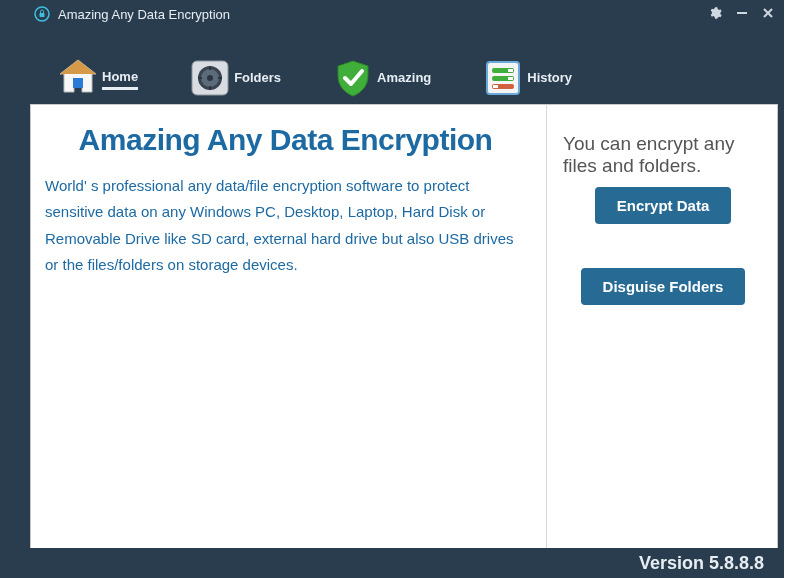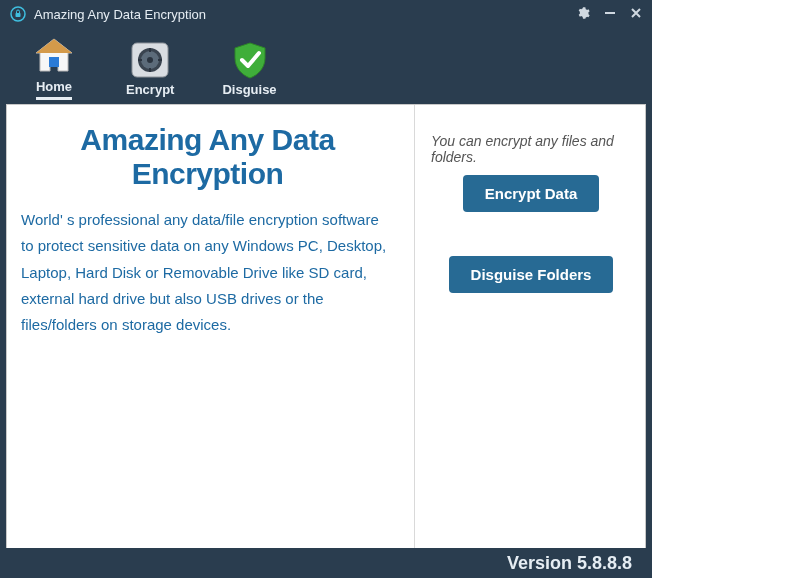--- a/index.html
+++ b/index.html
@@ -4,25 +4,26 @@
 <style>
   * { box-sizing: border-box; margin: 0; padding: 0; }
   body {
     font-family: "Segoe UI", Tahoma, Arial, sans-serif;
     background: #fff;
     width: 808px;
     height: 578px;
     overflow: hidden;
   }
   .window {
-    width: 652px;
+    width: 784px;
     height: 578px;
     background: #2a3d4f;
     display: flex;
     flex-direction: column;
+    padding-left: 24px;
   }
   
   .titlebar {
     height: 28px;
     background: #2a3d4f;
     display: flex;
     align-items: center;
     padding: 0 10px;
     color: #e6edf3;
     font-size: 13px;
@@ -38,21 +39,21 @@
   
   .toolbar {
     height: 76px;
     background: #2a3d4f;
     display: flex;
     align-items: flex-end;
     padding: 0 30px 4px 30px;
     gap: 48px;
   }
   .tool-item {
-    display:flex; flex-direction:column; align-items:center;
+    display:flex; flex-direction:row; align-items:center;
     cursor:pointer;
     color:#e6edf3;
   }
   .tool-item .tool-icon {
     width:48px; height:40px;
     display:flex; align-items:center; justify-content:center;
     margin-bottom:2px;
   }
   .tool-item .tool-label {
     font-size:13px;
@@ -95,22 +96,21 @@
   .side-panel {
     width: 230px;
     padding: 28px 14px 10px 16px;
     display:flex;
     flex-direction:column;
     align-items:flex-start;
     gap:10px;
   }
   .side-panel .hint {
     color:#555;
-    font-size:14px;
-    font-style:italic;
+    font-size:19px;
   }
   .action-btn {
     align-self:center;
     background:#276a94;
     color:#fff;
     border:none;
     font-size:15px;
     font-weight:600;
     padding:10px 22px;
     border-radius:4px;
@@ -184,30 +184,44 @@
           <circle cx="21" cy="20" r="9" fill="#5c6b7a"></circle>
           <circle cx="21" cy="20" r="3" fill="#2b3440"></circle>
           <g stroke="#2b3440" stroke-width="2">
             <line x1="21" y1="8" x2="21" y2="12"></line>
             <line x1="21" y1="28" x2="21" y2="32"></line>
             <line x1="9" y1="20" x2="13" y2="20"></line>
             <line x1="29" y1="20" x2="33" y2="20"></line>
           </g>
         </svg>
       </span>
-      <span class="tool-label">Encrypt</span>
+      <span class="tool-label">Folders</span>
     </div>
     <div class="tool-item">
       <span class="tool-icon">
         <svg width="40" height="40" viewBox="0 0 40 40">
           <path d="M20 3 L35 8 V18 C35 28 28 35 20 38 C12 35 5 28 5 18 V8 Z" fill="#3fae3a" stroke="#2d8528" stroke-width="1"></path>
           <path d="M12 20 L18 26 L29 13" fill="none" stroke="#ffffff" stroke-width="4" stroke-linecap="round" stroke-linejoin="round"></path>
         </svg>
       </span>
-      <span class="tool-label">Disguise</span>
+      <span class="tool-label">Amazing</span>
+    </div>
+    <div class="tool-item">
+      <span class="tool-icon">
+        <svg width="40" height="40" viewBox="0 0 40 40">
+          <rect x="4" y="4" width="32" height="32" rx="3" fill="#f4f4f4" stroke="#6aa9d9" stroke-width="2"></rect>
+          <rect x="9" y="10" width="22" height="5" rx="2" fill="#3fae3a"></rect>
+          <rect x="25" y="11" width="5" height="3" fill="#fff"></rect>
+          <rect x="9" y="18" width="22" height="5" rx="2" fill="#3fae3a"></rect>
+          <rect x="25" y="19" width="5" height="3" fill="#fff"></rect>
+          <rect x="9" y="26" width="22" height="5" rx="2" fill="#d06040"></rect>
+          <rect x="10" y="27" width="5" height="3" fill="#fff"></rect>
+        </svg>
+      </span>
+      <span class="tool-label">History</span>
     </div>
   </div>
 
   <div class="content">
     <div class="main-panel">
       <h1>Amazing Any Data Encryption</h1>
       <p>World' s professional any data/file encryption software to protect sensitive data on any Windows PC, Desktop, Laptop, Hard Disk or Removable Drive like SD card, external hard drive but also USB drives or the files/folders on storage devices.</p>
     </div>
     <div class="side-panel">
       <div class="hint">You can encrypt any files and folders.</div>

